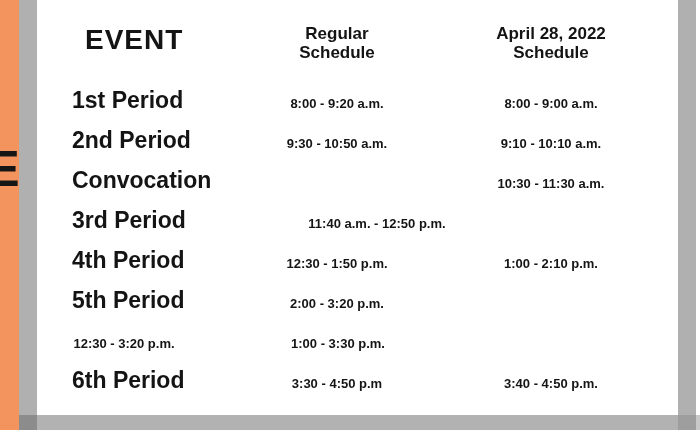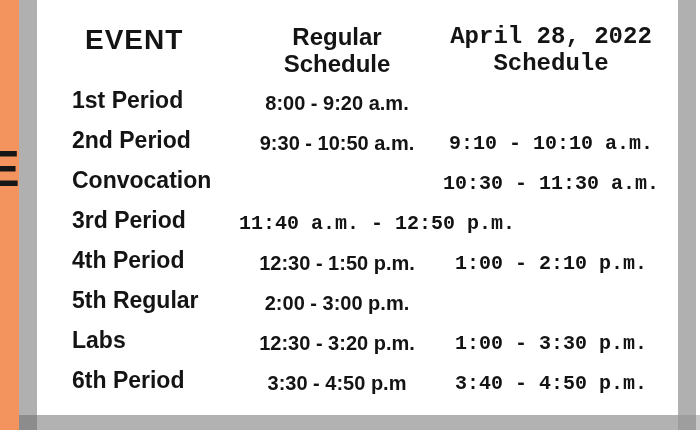--- a/index.html
+++ b/index.html
@@ -56,28 +56,28 @@
   
   .content{
     position:absolute;left:37px;top:0;width:641px;height:415px;z-index:1;
   }
   .header-row{
     position:absolute;top:24px;left:0;width:641px;height:52px;
     display:flex;align-items:flex-start;
   }
   .cell-event{width:213px;display:flex;justify-content:flex-start;padding-left:48px;}
   .cell-regular{width:174px;display:flex;justify-content:center;}
-  .cell-april{width:254px;display:flex;justify-content:center;font-family:Liberation Mono, monospace;}
+  .cell-april{width:254px;display:flex;justify-content:center;}
   .event-header{font-size:28px;letter-spacing:1px;}
-  .col-header{font-size:24px;line-height:1.12;text-align:center;white-space:nowrap;}
+  .col-header{font-size:17px;line-height:1.12;text-align:center;white-space:nowrap;}
   .rows{position:absolute;top:80px;left:0;width:641px;}
   .row{display:flex;align-items:center;height:40px;}
   .event-label{font-size:23px;white-space:nowrap;}
   .row .cell-event{padding-left:35px;}
-  .time{font-size:20px;white-space:nowrap;transform:translateY(3px);}
+  .time{font-size:13px;white-space:nowrap;transform:translateY(3px);}
 </style>
 </head>
 <body>
 
 <div class="stage">
 
   <div class="stripe-orange">
     <span class="partial-letter">E</span>
   </div>
   <div class="stripe-gray-left"></div>
@@ -109,20 +109,23 @@
 
     <div class="rows">
 
       <div class="row">
         <div class="cell-event">
             <span class="event-label">1st Period</span>
           </div>
         <div class="cell-regular">
             <span class="time">8:00 - 9:20 a.m.</span>
           </div>
+        <div class="cell-april">
+            <span class="time">8:00 - 9:00 a.m.</span>
+          </div>
       </div>
 
       <div class="row">
         <div class="cell-event">
             <span class="event-label">2nd Period</span>
           </div>
         <div class="cell-regular">
             <span class="time">9:30 - 10:50 a.m.</span>
           </div>
         <div class="cell-april">
@@ -158,31 +161,28 @@
         <div class="cell-regular">
             <span class="time">12:30 - 1:50 p.m.</span>
           </div>
         <div class="cell-april">
             <span class="time">1:00 - 2:10 p.m.</span>
           </div>
       </div>
 
       <div class="row">
         <div class="cell-event">
-            <span class="event-label">5th Regular</span>
-          </div>
-        <div class="cell-regular">
-            <span class="time">2:00 - 3:00 p.m.</span>
-          </div>
-      </div>
-
-      <div class="row">
-        <div class="cell-event">
-            <span class="event-label">Labs</span>
-          </div>
+            <span class="event-label">5th Period</span>
+          </div>
+        <div class="cell-regular">
+            <span class="time">2:00 - 3:20 p.m.</span>
+          </div>
+      </div>
+
+      <div class="row">
         <div class="cell-regular">
             <span class="time">12:30 - 3:20 p.m.</span>
           </div>
         <div class="cell-april">
             <span class="time">1:00 - 3:30 p.m.</span>
           </div>
       </div>
 
       <div class="row">
         <div class="cell-event">

